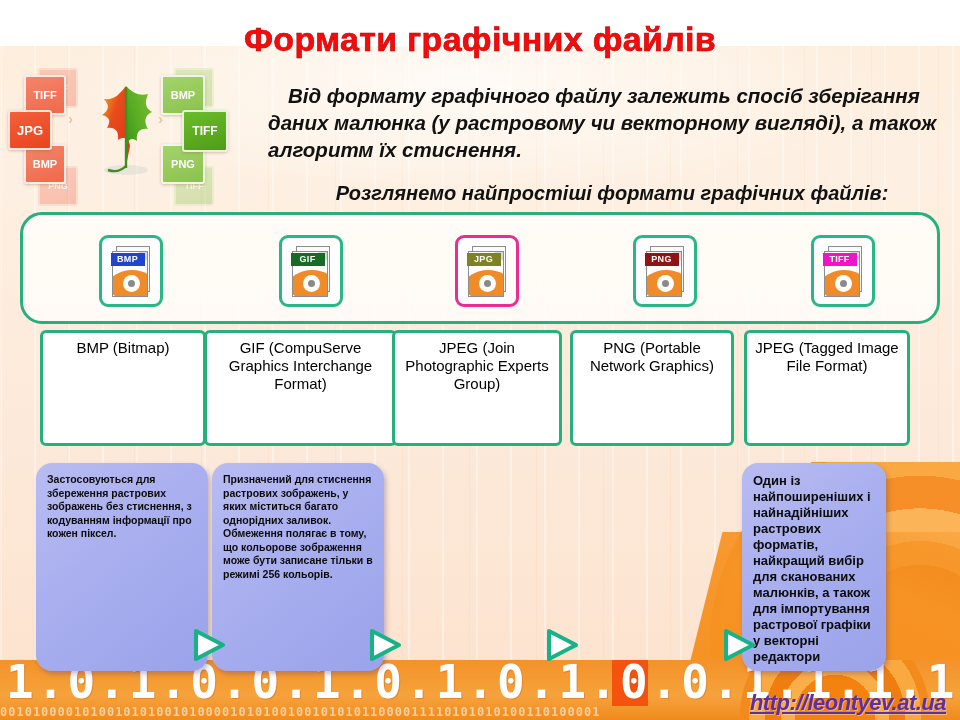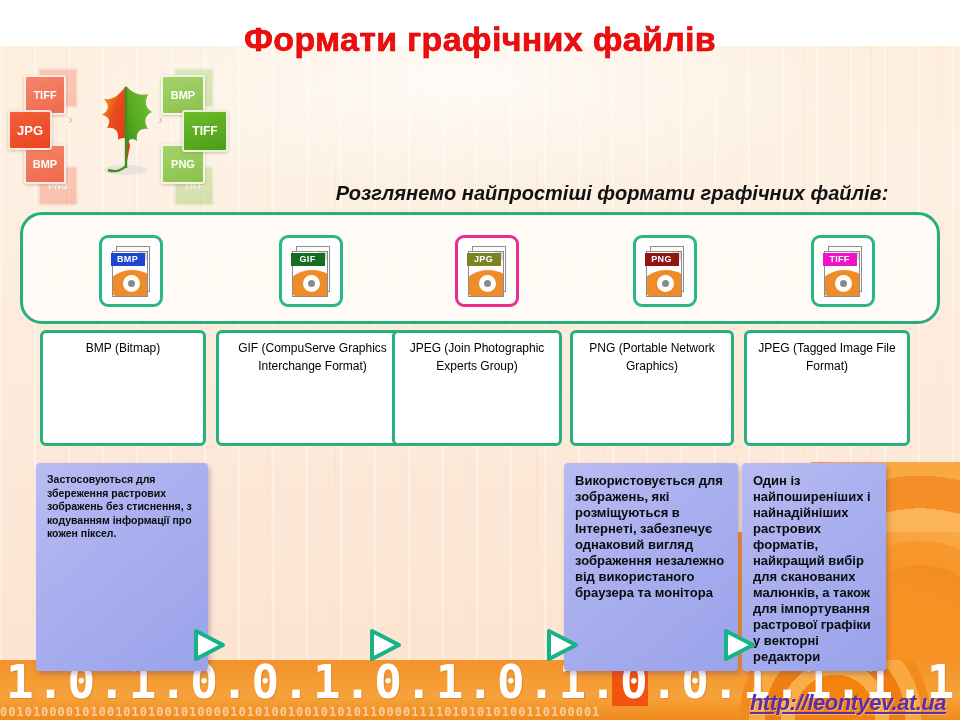--- a/index.html
+++ b/index.html
@@ -188,29 +188,29 @@
   }
 
   
   .name-box{
     position:absolute; top:330px; height:116px;
     border:3px solid #25b07c; border-radius:6px;
     background:#ffffff;
     text-align:center;
     padding:6px 4px 0 4px;
     font-family:"Liberation Sans", sans-serif;
-    font-size:12px; font-weight:normal; color:#000000;
+    font-size:15px; font-weight:normal; color:#000000;
     line-height:18px;
     z-index:3;
   }
 
   
   .desc-box{
     position:absolute; top:463px; height:208px;
-    border-radius:4px;
+    border-radius:16px;
     background:linear-gradient(140deg,#b9bcf2 0%, #aab0ef 40%, #9aa2ea 100%);
     box-shadow:2px 3px 5px rgba(90,70,120,.35);
     padding:10px 11px 6px 11px;
     font-family:"Liberation Sans", sans-serif;
     font-size:11.5px; font-weight:bold; color:#0b0b0b;
     line-height:14.5px;
     z-index:3;
     overflow:hidden;
   }
   .desc-box.wide{ font-size:13px; line-height:16px; }
@@ -271,20 +271,23 @@
     </div>
 
     <span class="arrowtiny" style="left:152px; top:44px;">›</span>
     <div class="fcard ghost greenB" style="left:168px; top:2px;   width:40px; height:40px; font-size:9px;">JPG</div>
     <div class="fcard ghost greenB" style="left:168px; top:100px; width:40px; height:40px; font-size:9px;">TIFF</div>
     <div class="fcard greenB" style="left:155px; top:9px;  width:44px; height:40px; font-size:11px;">BMP</div>
     <div class="fcard greenB" style="left:155px; top:78px; width:44px; height:40px; font-size:11px;">PNG</div>
     <div class="fcard greenA" style="left:176px; top:44px; width:46px; height:42px; font-size:12px;">TIFF</div>
   </div>
 
+  <div style="position:absolute; left:268px; top:82px; width:688px; z-index:4;
+              font-family:'Liberation Sans',sans-serif; font-size:20.5px; font-weight:bold;
+              font-style:italic; color:#111; line-height:27px; text-indent:20px;">Від формату графічного файлу залежить спосіб зберігання даних малюнка (у растровому чи векторному вигляді), а також алгоритм їх стиснення.</div>
   <div style="position:absolute; left:268px; top:180px; width:688px; z-index:4;
               font-family:'Liberation Sans',sans-serif; font-size:20px; font-weight:bold;
               font-style:italic; color:#111; line-height:26px; text-align:center;">Розглянемо найпростіші формати графічних файлів:</div>
 
   <div class="icons-box">
 
     <div class="icon-cell" style="left:66px;">
       <div class="file-icon">
         <div class="doc">
           <div class="sheetb"></div>
@@ -359,27 +362,27 @@
                 <i></i>
               </div>
           </div>
           <div class="tag" style="background:#f014c8;">TIFF</div>
         </div>
       </div>
     </div>
   </div>
 
   <div class="name-box" style="left:40px;  width:166px;">BMP (Bitmap)</div>
-  <div class="name-box" style="left:216px; width:193px;">GIF (CompuServe Graphics Interchange Format)</div>
+  <div class="name-box" style="left:204px; width:193px;">GIF (CompuServe Graphics Interchange Format)</div>
   <div class="name-box" style="left:392px; width:170px;">JPEG (Join Photographic Experts Group)</div>
   <div class="name-box" style="left:570px; width:164px;">PNG (Portable Network Graphics)</div>
   <div class="name-box" style="left:744px; width:166px;">JPEG (Tagged Image File Format)</div>
 
   <div class="desc-box small" style="left:36px;  width:172px;">Застосовуються  для збереження растрових зображень без стиснення, з кодуванням інформації про кожен піксел.</div>
-  <div class="desc-box wide" style="left:564px; width:174px;">Використовується для зображень, які розміщуються в Інтернеті, забезпечує однаковий вигляд зображення незалежно від використаного браузера та монітора</div>
+  <div class="desc-box small" style="left:212px; width:172px;">Призначений для стиснення растрових зображень, у яких міститься багато однорідних заливок. Обмеження полягає в тому, що  кольорове зображення може бути записане тільки в режимі  256 кольорів.</div>
   <div class="desc-box wide" style="left:742px; width:144px;">Один із найпоширеніших і найнадійніших растрових форматів, найкращий вибір для сканованих малюнків, а також для імпортування растрової графіки у векторні редактори</div>
 
   <div class="tri" style="left:192px;">
     <svg width="34" height="34" viewBox="0 0 34 34">
       <polygon points="4,3 31,17 4,31" fill="#ffffff" stroke="#17b287" stroke-width="4" stroke-linejoin="round"></polygon>
     </svg>
   </div>
   <div class="tri" style="left:368px;">
     <svg width="34" height="34" viewBox="0 0 34 34">
       <polygon points="4,3 31,17 4,31" fill="#ffffff" stroke="#17b287" stroke-width="4" stroke-linejoin="round"></polygon>

